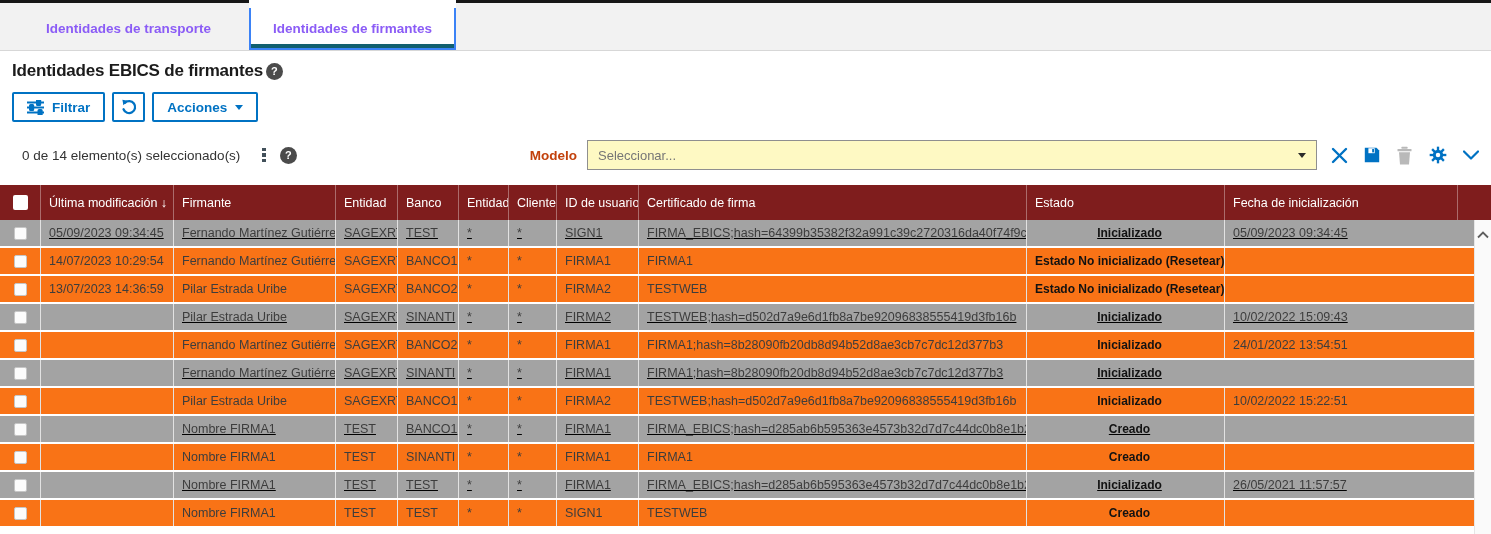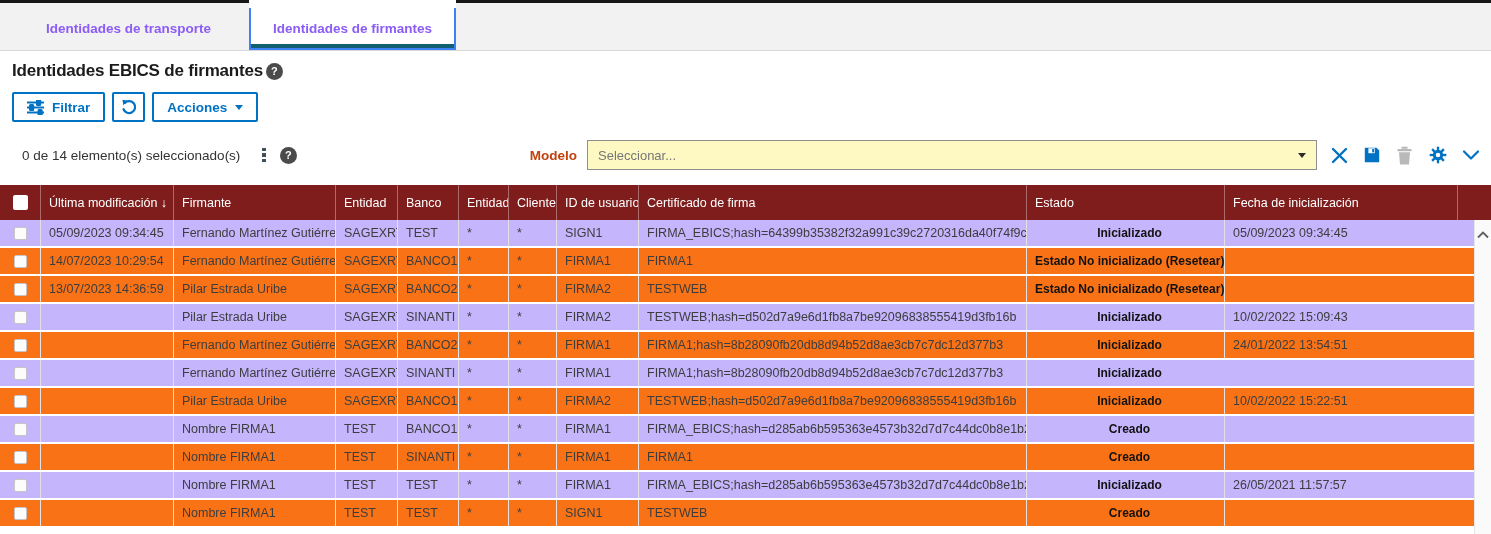--- a/index.html
+++ b/index.html
@@ -56,21 +56,21 @@
   .table { margin-top:14px; position:relative; }
   .thead { display:grid; grid-template-columns:40px 133px 162px 62px 61px 50px 48px 82px 388px 198px 233px 17px;
            background:#7f1d1d; height:35px; color:#fff; font-size:12.5px; }
   .th { display:flex; align-items:center; padding-left:8px; border-left:1px solid rgba(255,255,255,.35);
         white-space:nowrap; overflow:hidden; cursor:pointer; }
   .th:first-child { border-left:none; justify-content:center; padding-left:0; }
   .hdr-cb { width:15px; height:15px; background:#fff; border-radius:2px; cursor:pointer; }
   .tbody { }
   .tr { display:grid; grid-template-columns:40px 133px 162px 62px 61px 50px 48px 82px 388px 198px 250px;
         height:28px; background:#f97316; border-bottom:2px solid #fff; cursor:pointer; }
-  .tr.shaded { background:#c4b5fd; }
+  .tr.shaded { background:#a3a3a3;text-decoration:underline; }
   .td { font-size:12.5px; color:#3d3d3d; line-height:26px; padding-left:8px;
         white-space:nowrap; overflow:hidden; border-left:1px solid #e2e2e2; }
   .td.cb-cell { display:flex; align-items:center; justify-content:center; padding-left:0;
                 border-left:none; }
   .row-cb { width:13px; height:13px; border:1px solid #c6c6c6; background:#fcfcfc;
             border-radius:2px; display:block; cursor:pointer; }
   .td.col-estado { text-align:center; font-weight:bold; color:#121212; font-size:12px; }
 
   
   .vscroll { position:absolute; right:0; top:35px; bottom:-300px; width:17px;

